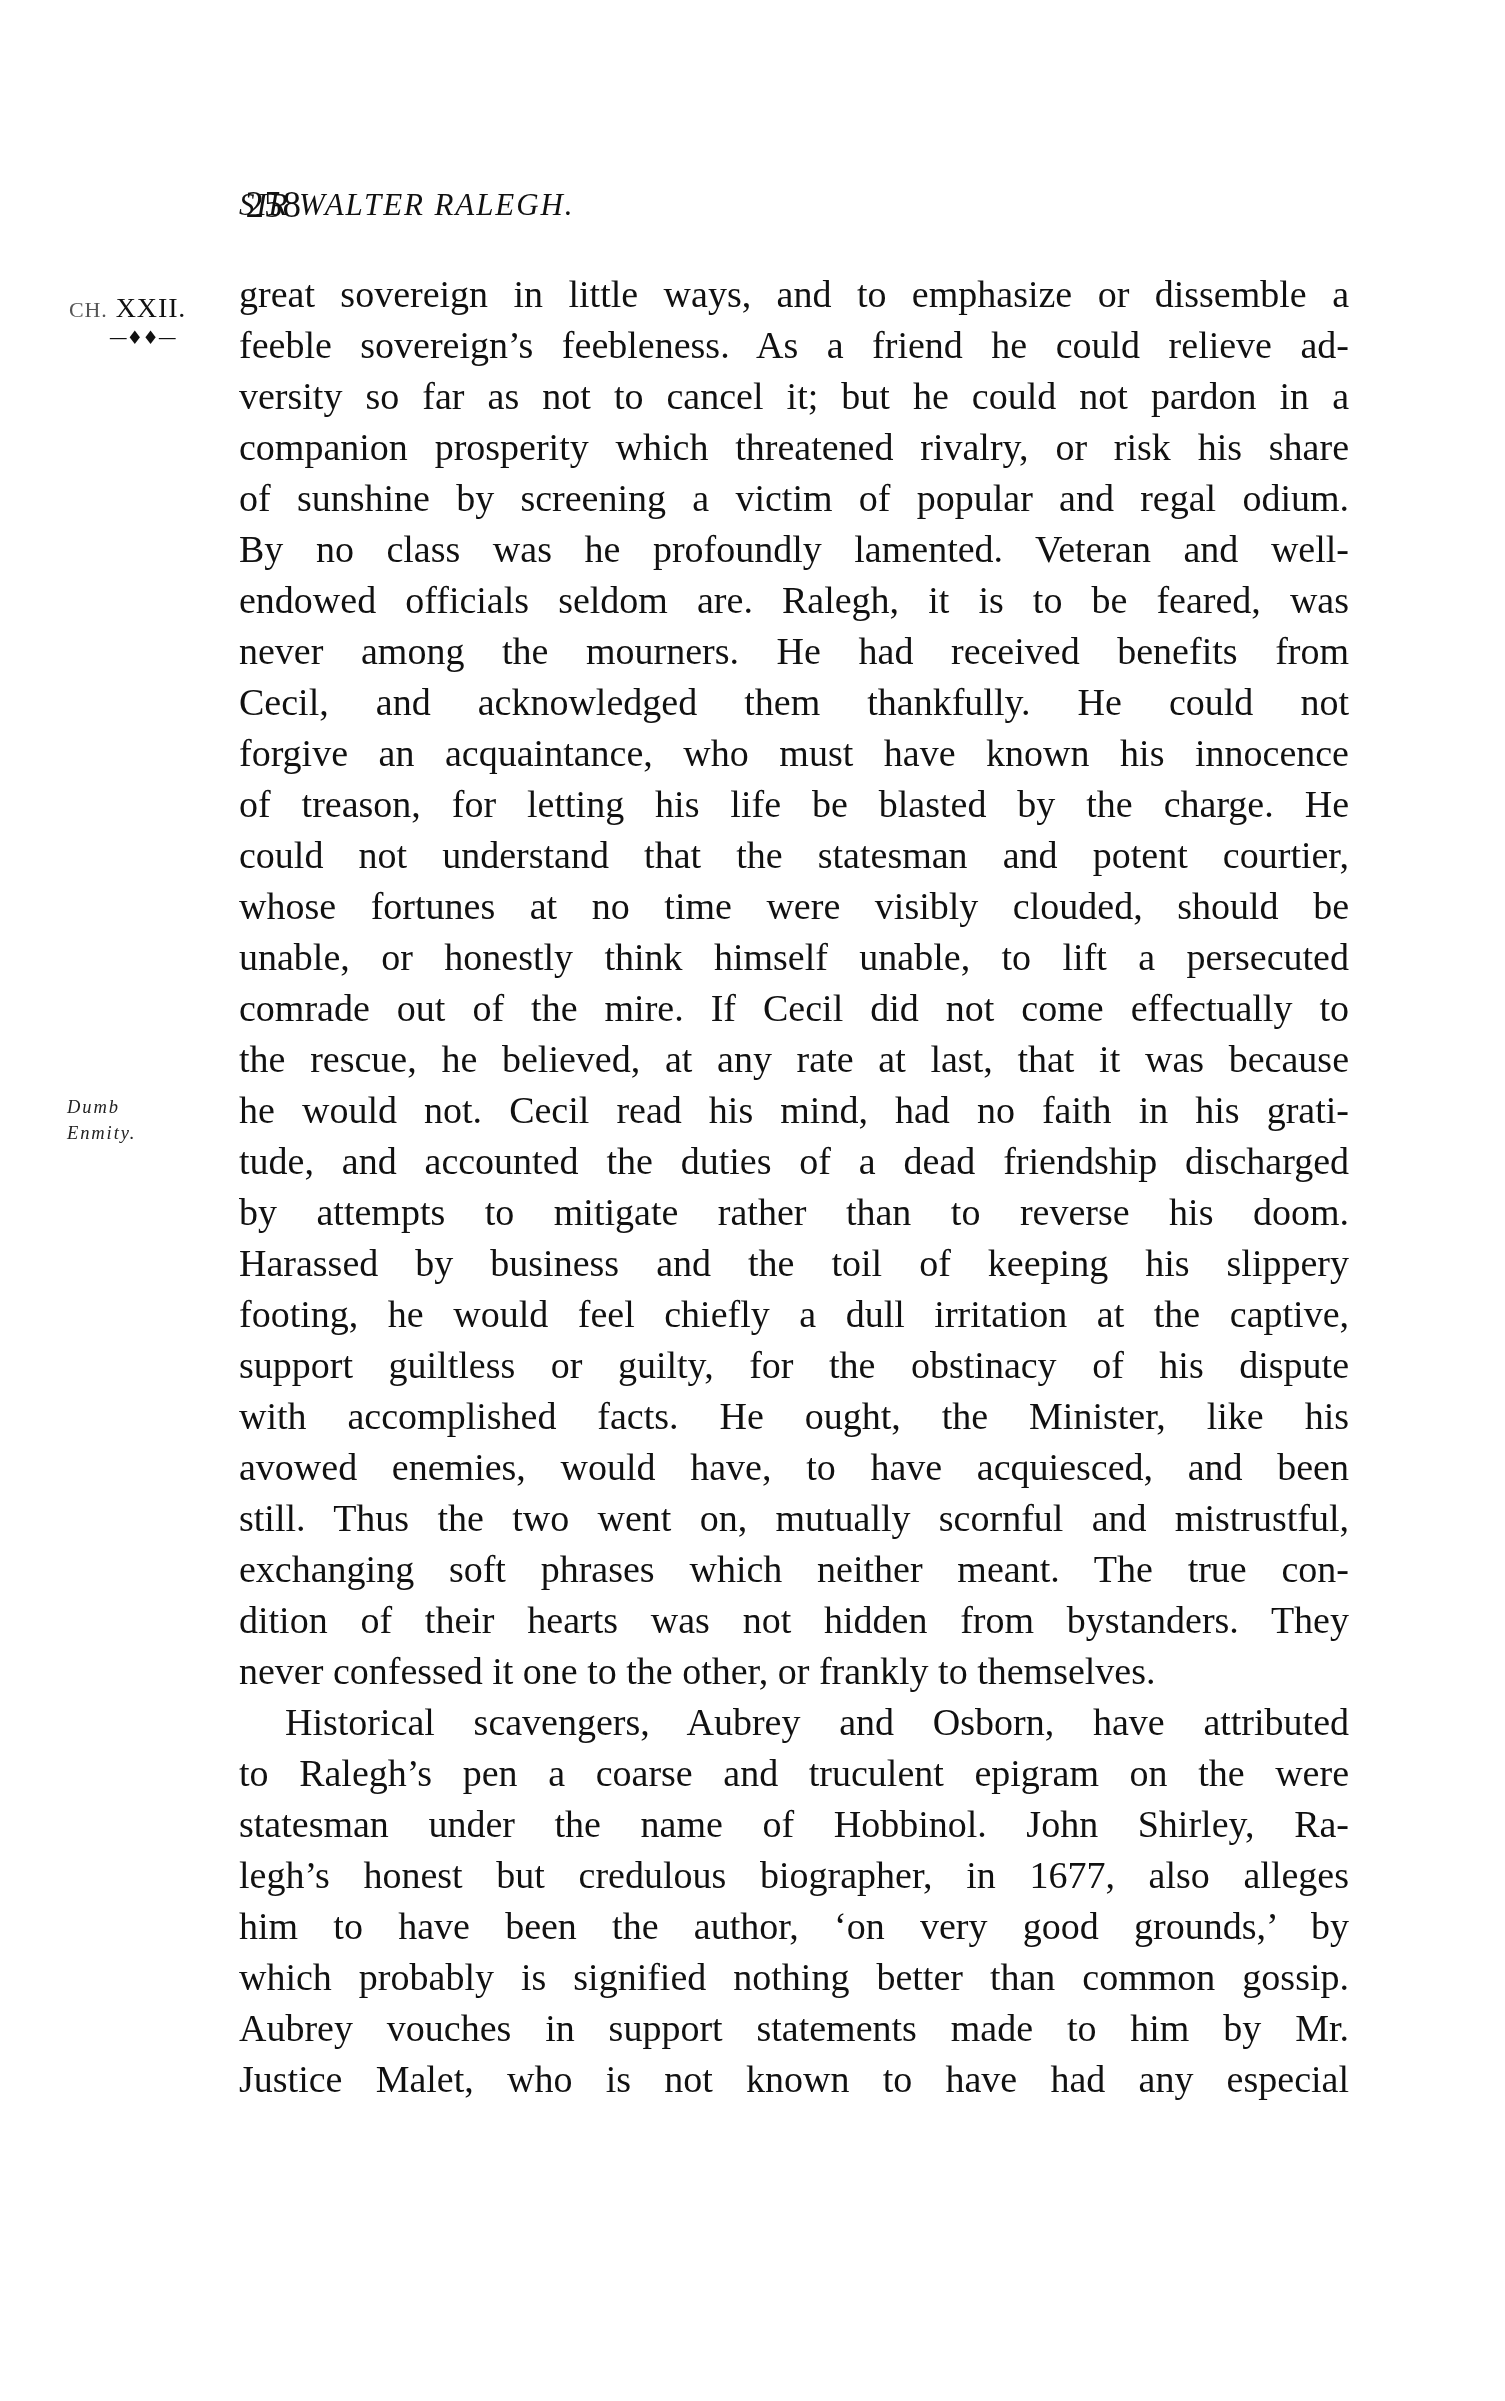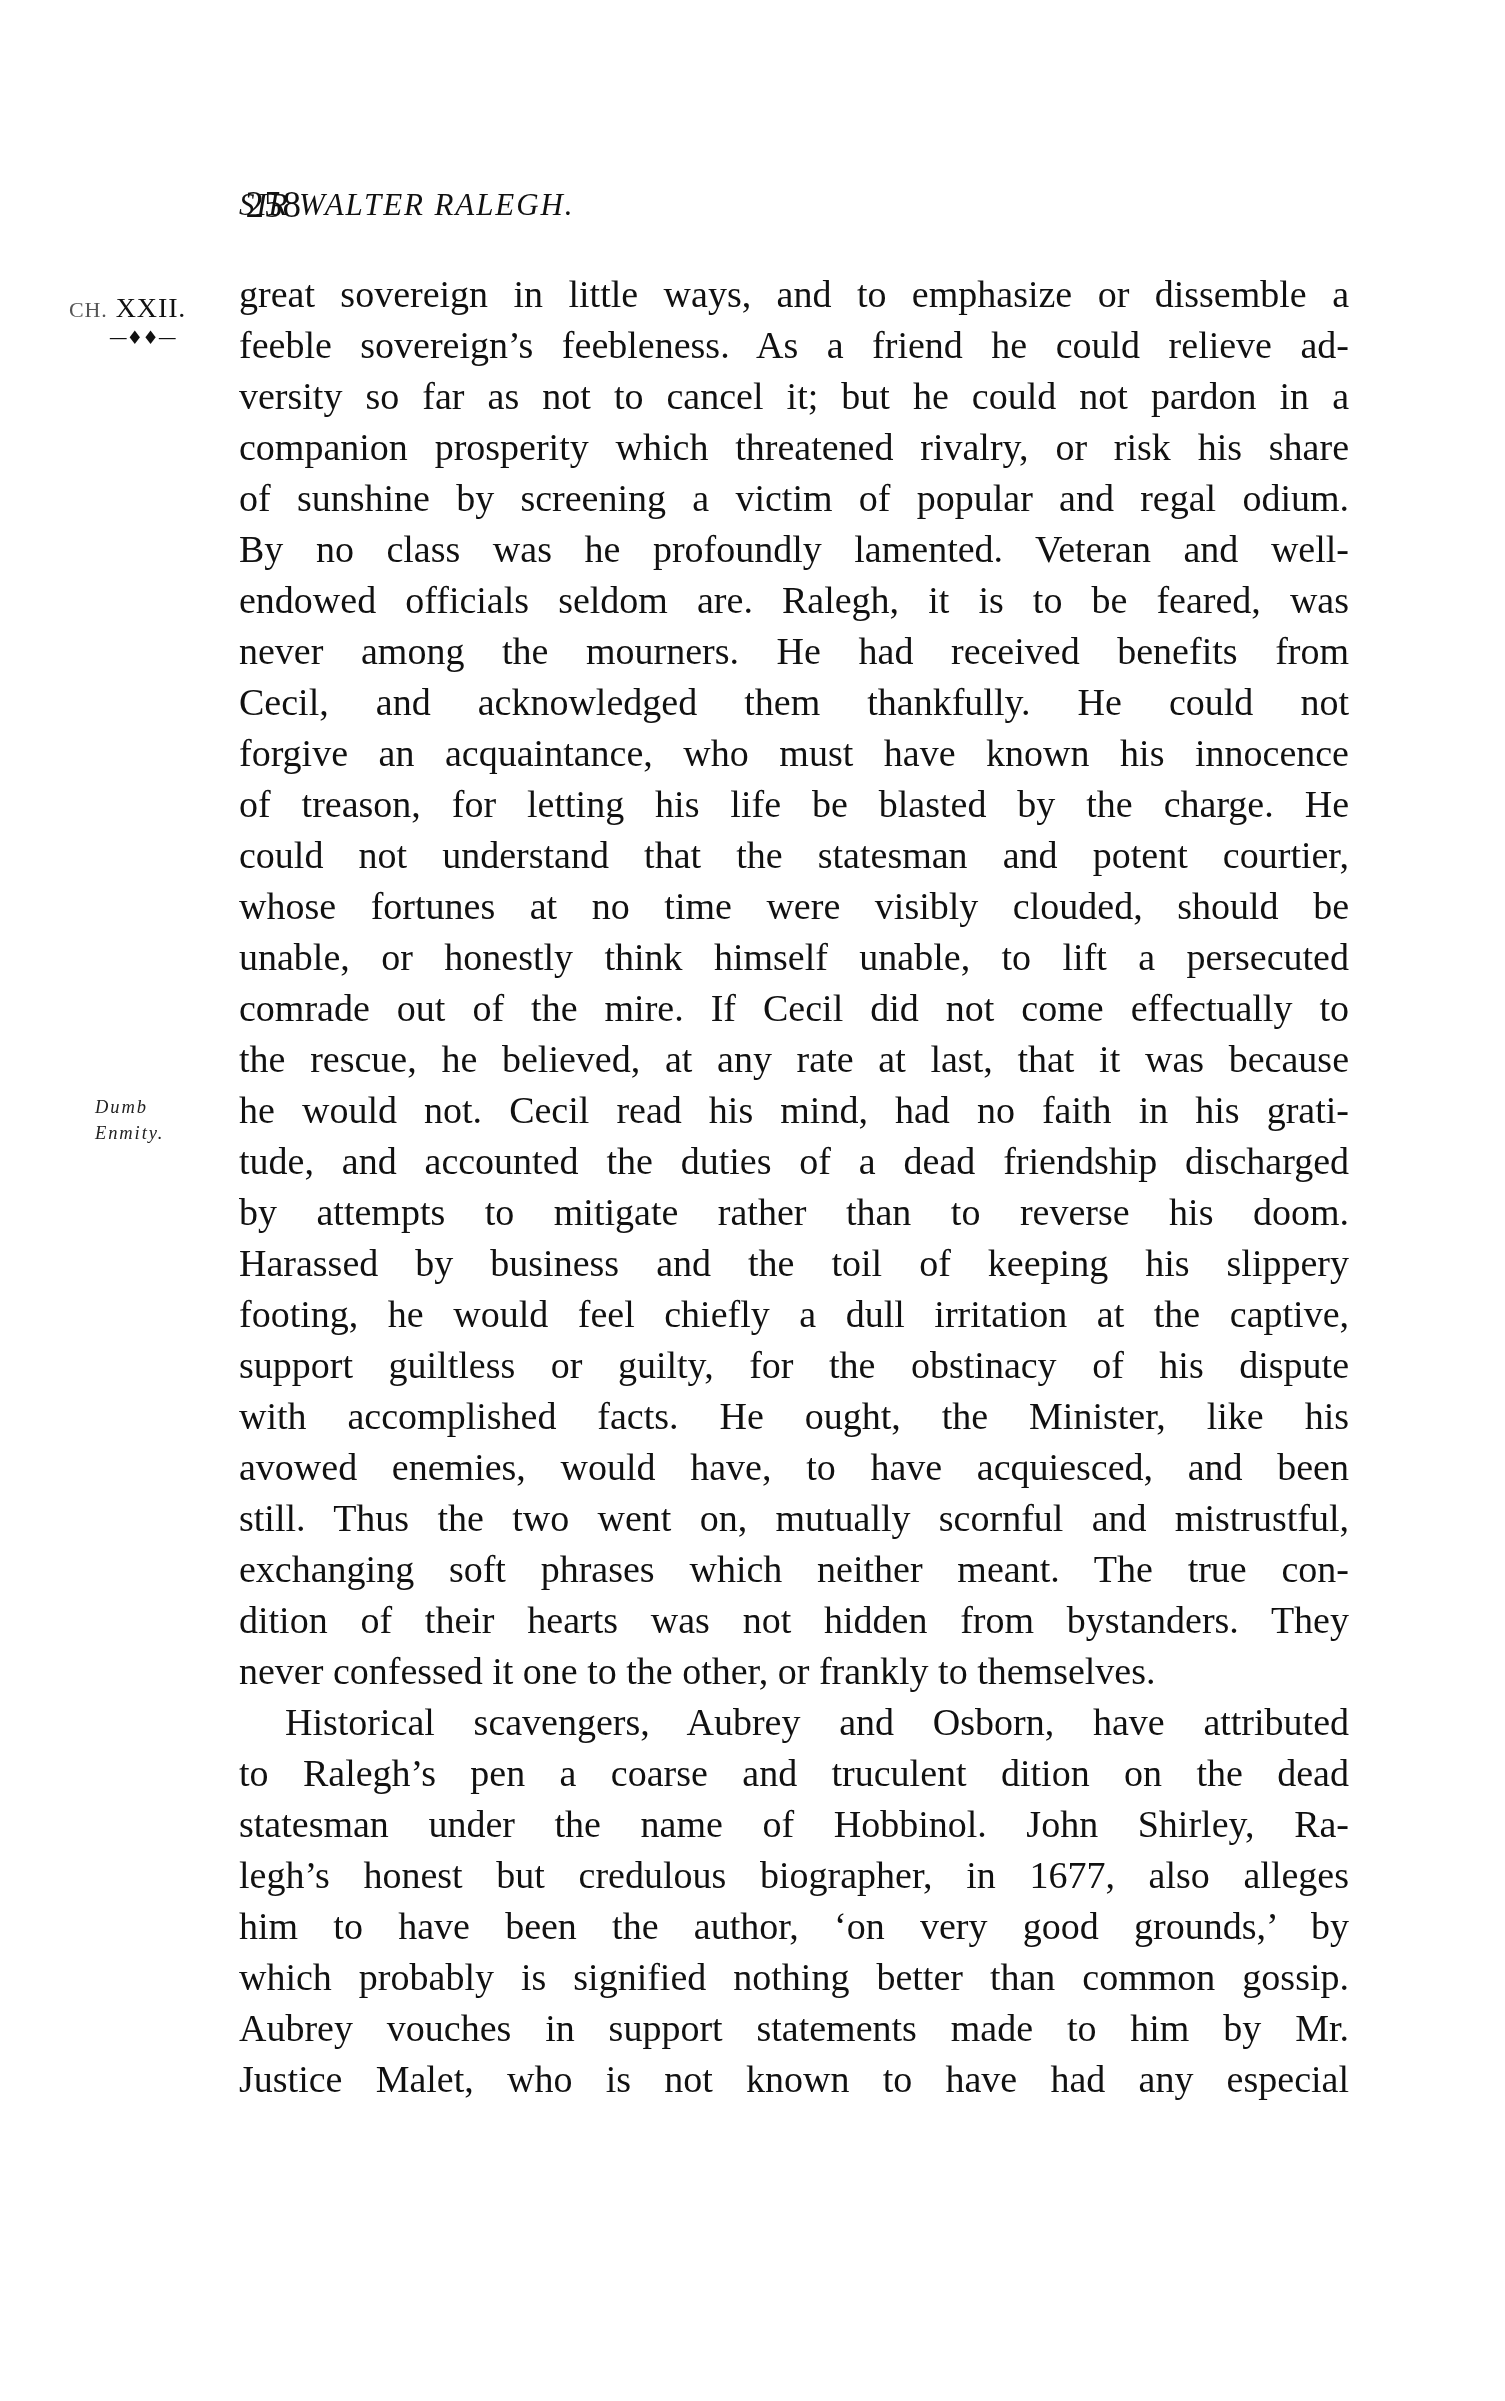--- a/index.html
+++ b/index.html
@@ -3,21 +3,21 @@
 <meta charset="utf-8">
 <style>
   html, body { margin: 0; padding: 0; background: #ffffff; }
   body { width: 1505px; height: 2401px; position: relative; overflow: hidden; color: #111; }
   .running-head { position: absolute; top: 182px; left: 239px; width: 1110px; height: 46px; }
   .page-num { position: absolute; left: 6.5px; top: 0; font-size: 37px; line-height: 46px; font-family: "Liberation Serif", serif; }
   .running-title { position: absolute; left: 0; right: 0; top: 0; text-align: left; font-style: italic; font-size: 31px; line-height: 46px; letter-spacing: 1.9px; font-family: "Liberation Serif", serif; }
   .chapter-mark { position: absolute; left: 69px; top: 274px; font-size: 28px; line-height: 37px; font-family: "Liberation Serif", serif; letter-spacing: 0.9px; margin-top: 15px; }
   .chapter-mark .small { font-size: 22px; color: #555; }
   .ornament { position: absolute; left: 109px; top: 324px; font-size: 18.5px; line-height: 28px; font-family: "DejaVu Serif", serif; letter-spacing: -0.9px; }
-  .side-note { position: absolute; left: 67px; top: 1094px; font-style: italic; font-size: 18.5px; line-height: 26px; font-family: "Liberation Serif", serif; letter-spacing: 1.9px; color: #222; margin-left: 28px; }
+  .side-note { position: absolute; left: 67px; top: 1094px; font-style: italic; font-size: 18.5px; line-height: 26px; font-family: "Liberation Serif", serif; letter-spacing: 1.9px; color: #222; }
   .body-text { position: absolute; left: 239px; top: 269px; width: 1110px; font-size: 38px; line-height: 51px; font-family: "Liberation Serif", serif; }
   .line { display: block; height: 51px; white-space: nowrap; text-align: justify; text-align-last: justify; }
   .line.last { text-align-last: left; }
   .line.indent { padding-left: 46px; }
 </style>
 </head>
 <body>
 
 <div class="running-head">
   <span class="page-num">258</span>
@@ -59,21 +59,21 @@
   <span class="line">Harassed by business and the toil of keeping his slippery</span>
   <span class="line">footing, he would feel chiefly a dull irritation at the captive,</span>
   <span class="line">support guiltless or guilty, for the obstinacy of his dispute</span>
   <span class="line">with accomplished facts.  He ought, the Minister, like his</span>
   <span class="line">avowed enemies, would have, to have acquiesced, and been</span>
   <span class="line">still.  Thus the two went on, mutually scornful and mistrustful,</span>
   <span class="line">exchanging soft phrases which neither meant.  The true con-</span>
   <span class="line">dition of their hearts was not hidden from bystanders.  They</span>
   <span class="line last">never confessed it one to the other, or frankly to themselves.</span>
   <span class="line indent">Historical scavengers, Aubrey and Osborn, have attributed</span>
-  <span class="line">to Ralegh’s pen a coarse and truculent dition on the dead</span>
+  <span class="line">to Ralegh’s pen a coarse and truculent epigram on the were</span>
   <span class="line">statesman under the name of Hobbinol.  John Shirley, Ra-</span>
   <span class="line">legh’s honest but credulous biographer, in 1677, also alleges</span>
   <span class="line">him to have been the author, ‘on very good grounds,’ by</span>
   <span class="line">which probably is signified nothing better than common gossip.</span>
   <span class="line">Aubrey vouches in support statements made to him by Mr.</span>
   <span class="line">Justice Malet, who is not known to have had any especial</span>
 </div>
 
 
 </body></html>

